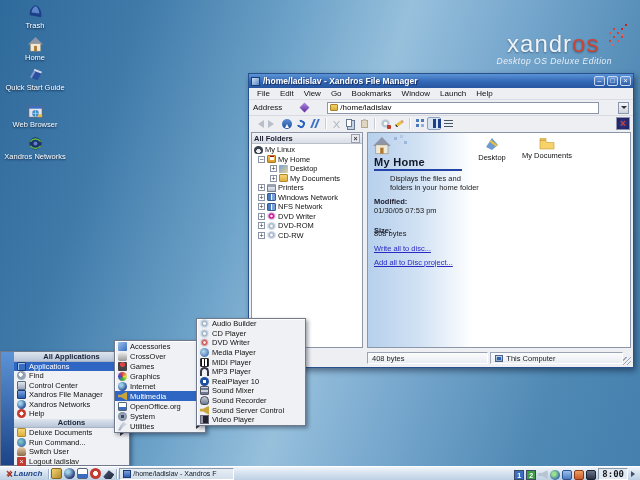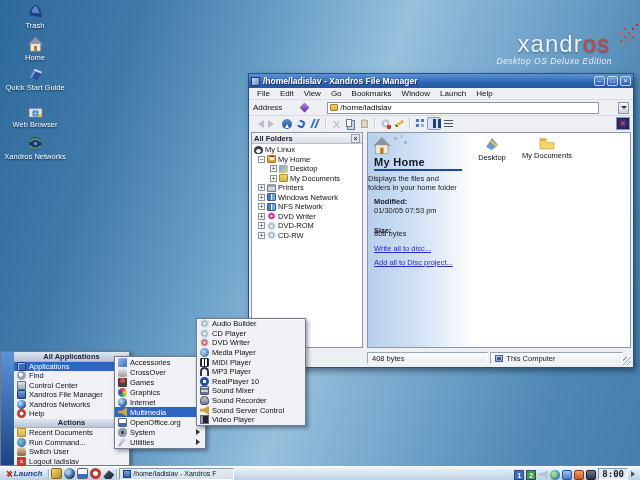--- a/index.html
+++ b/index.html
@@ -10,21 +10,21 @@
     background:linear-gradient(108deg,#336e9e 0%,#417cab 18%,#6ea3c9 38%,#93bddb 52%,#7cabd0 62%,#54realm 0) , #4a84b2; }
   .screen { background:linear-gradient(108deg,#2f6a9c 0%,#3f7aa9 18%,#6ea3c9 38%,#97c0dc 52%,#7cabd0 64%,#4f89b4 85%,#447fae 100%); }
 
   
   .dicon { position:absolute; left:4px; width:62px; text-align:center; cursor:default; }
   .dicon svg { display:block; margin:0 auto; }
   .dlabel { display:block; margin-top:1px; font-size:7.5px; line-height:8.5px; color:#fff;
             text-shadow:0 1px 2px rgba(0,20,50,.9); }
 
   
-  .brand { position:absolute; right:28px; top:30px; text-align:right;margin-left:25px; }
+  .brand { position:absolute; right:28px; top:30px; text-align:center;margin-left:25px; }
   .brand-name { font-size:24px; letter-spacing:1px; color:#eef3f8; text-shadow:0 1px 2px rgba(20,40,70,.5); }
   .brand-name .os { color:#cc4434; }
   .brand-tag { font-size:8.5px; font-style:italic; color:#e8eef6; letter-spacing:.5px; margin-top:-2px; }
   .brand-star { position:absolute; right:-16px; top:-16px; width:2px; height:2px; background:#cc4434;
     box-shadow:4px -4px #cc4434,8px -8px #c23,-4px 4px #cc4434,4px 4px #d55,-4px -4px #d55,
       8px 0 #cc4434,0 -8px #cc4434,12px -12px #b22,-2px 8px #d66,8px -2px #d66; }
 
   
   .window { position:absolute; left:248px; top:73px; width:386px; height:295px;
     background:#edeff3; border:1px solid #27508f; box-shadow:2px 3px 6px rgba(0,10,30,.45); }
@@ -103,21 +103,21 @@
 
   .splitter { width:4px; }
   .contentpanel { flex:1; background:#fff; border:1px solid #8c96aa; position:relative; overflow:hidden; }
   .infograd { position:absolute; left:0; top:0; bottom:0; width:105px;
     background:linear-gradient(90deg,#b7d0ec 0%,#cfe0f3 45%,rgba(255,255,255,0) 100%); }
   .bigicon { position:absolute; left:5px; top:3px; }
   .sparkles { position:absolute; left:26px; top:4px; width:3px; height:3px; background:#9db8dc;
     box-shadow:6px -2px #b6c9e4, 3px 5px #c8d7ec, 10px 4px #9db8dc; }
   .ip-title { position:absolute; left:6px; top:23px; font-size:11px; font-weight:bold; color:#101828; letter-spacing:.3px; }
   .ip-rule { position:absolute; left:6px; top:36px; width:88px; height:2px; background:#2244a8; }
-  .ip-desc { position:absolute; left:0; top:42px; width:95px; font-size:7.5px; line-height:8.5px; color:#222; }
+  .ip-desc { position:absolute; left:22px; top:42px; width:95px; font-size:7.5px; line-height:8.5px; color:#222; }
   .ip-bold { position:absolute; left:6px; font-size:7.5px; font-weight:bold; color:#1a1a2a; }
   .ip-val { position:absolute; left:6px; font-size:7.5px; color:#222; }
   .ip-link { position:absolute; left:6px; font-size:7.5px; color:#2929c4; text-decoration:underline; cursor:pointer; white-space:nowrap; }
   .fitem { position:absolute; top:3px; text-align:center; }
   .fitem .flabel { display:block; margin-top:2px; font-size:7.5px; line-height:8.5px; color:#111; }
   .fitem svg { display:block; margin:0 auto; }
 
   .statusbar { position:absolute; left:2px; right:2px; bottom:2px; height:14px; display:flex; align-items:center; }
   .sb-box { height:12px; background:linear-gradient(#fbfcfd,#e9edf2); border:1px solid; border-color:#9aa4b4 #fff #fff #9aa4b4;
     display:flex; align-items:center; padding:0 4px; font-size:7.5px; color:#222; }
@@ -134,21 +134,21 @@
   .menu1 { left:0; top:351px; width:130px; height:115px; z-index:10; padding-left:13px; }
   .sideband { position:absolute; left:0; top:0; bottom:0; width:13px;
     background:linear-gradient(180deg,#5b93d6,#1d4488); overflow:hidden; }
   .mhead { height:9.5px; background:linear-gradient(#dde5ef,#b9c6d8); border-bottom:1px solid #a8b4c4;
     display:flex; align-items:center; justify-content:center; font-size:7.5px; font-weight:bold; color:#1a2438; }
   .mrow { height:9.5px; display:flex; align-items:center; padding:0 2px; font-size:7.5px; white-space:nowrap; }
   .mrow.hi { background:#2f66c4; color:#fff; }
   .mrow .lbl { flex:1; overflow:hidden; }
   .sub-ar { width:0; height:0; border:3px solid transparent; border-left:4px solid #333; margin-left:2px; flex:none; }
   .mrow.hi .sub-ar { border-left-color:#fff; }
-  .menu2 { left:114px; top:356px; width:92px; height:93px; z-index:11; }
+  .menu2 { left:114px; top:340px; width:92px; height:93px; z-index:11; }
   .menu2 .mrow { height:10px; }
   .menu3 { left:196px; top:318px; width:110px; height:108px; z-index:12; }
   .menu3 .mrow { height:9.6px;align-items:center; }
 
   .mi { width:9px; height:9px; flex:none; margin:0 3px 0 1px; border-radius:1px; }
   .i-app { background:#3a6cc0; box-shadow:inset 0 0 0 1px #1c3c74, inset 2px 2px 0 #9cc0ec; }
   .i-find { border-radius:50%; background:radial-gradient(circle at 40% 40%, #fff 25%, #8898ac 30%, #aab8c8); }
   .i-cc { background:linear-gradient(#dfe4ec,#9aa8bc); border:1px solid #5a6a80; }
   .i-xfm { background:linear-gradient(#7aa2dc,#2c5cae); border:1px solid #1c3c74; }
   .i-globe { border-radius:50%; background:radial-gradient(circle at 35% 35%, #9cd0e8 15%, #2a4e9c 70%, #182a5e); }
@@ -469,21 +469,21 @@
         <span class="mi i-globe"></span>
         <span class="lbl">Xandros Networks</span>
       </div>
     <div class="mrow">
         <span class="mi i-help"></span>
         <span class="lbl">Help</span>
       </div>
     <div class="mhead">Actions</div>
     <div class="mrow">
         <span class="mi i-docs"></span>
-        <span class="lbl">Recent Documents</span>
+        <span class="lbl">Deluxe Documents</span>
         <span class="sub-ar"></span>
       </div>
     <div class="mrow">
         <span class="mi i-run"></span>
         <span class="lbl">Run Command...</span>
       </div>
     <div class="mrow">
         <span class="mi i-user"></span>
         <span class="lbl">Switch User</span>
       </div>

